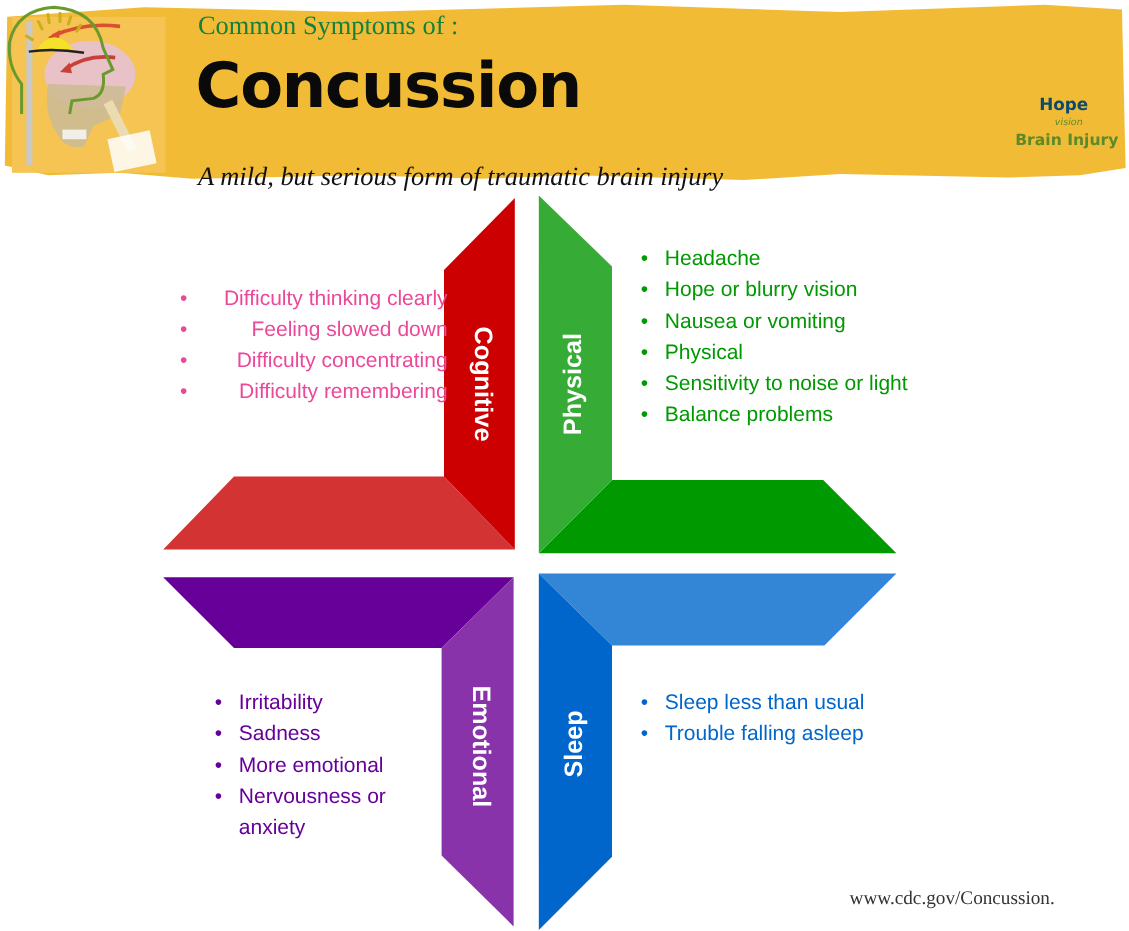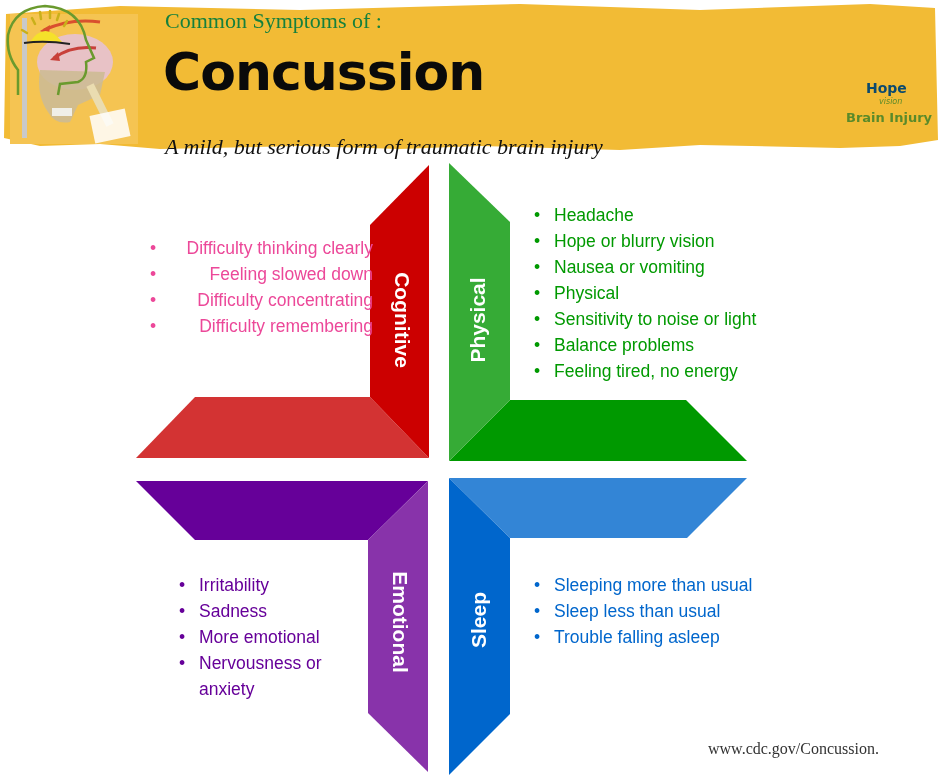--- a/index.html
+++ b/index.html
@@ -102,29 +102,27 @@
   <li>Difficulty remembering</li>
 </ul>
 
 <ul class="sym green" style="left:532px; top:202px; width:300px;">
   <li>Headache</li>
   <li>Hope or blurry vision</li>
   <li>Nausea or vomiting</li>
   <li>Physical</li>
   <li>Sensitivity to noise or light</li>
   <li>Balance problems</li>
-  <li>Feeling tired, no energy</li>
 </ul>
 
 <ul class="sym purple" style="left:177px; top:572px; width:175px;">
   <li>Irritability</li>
   <li>Sadness</li>
   <li>More emotional</li>
   <li>Nervousness or anxiety</li>
 </ul>
 
 <ul class="sym blue" style="left:532px; top:572px; width:300px;">
-  <li>Sleeping more than usual</li>
   <li>Sleep less than usual</li>
   <li>Trouble falling asleep</li>
 </ul>
 
 <div class="source">www.cdc.gov/Concussion.</div>
 
 </body></html>

